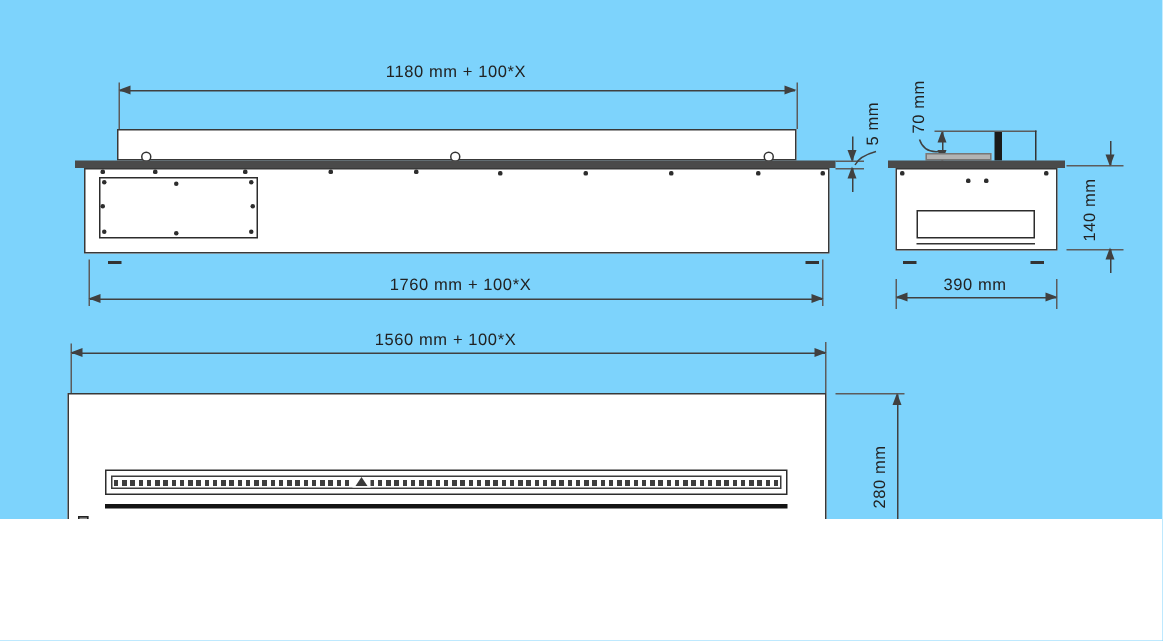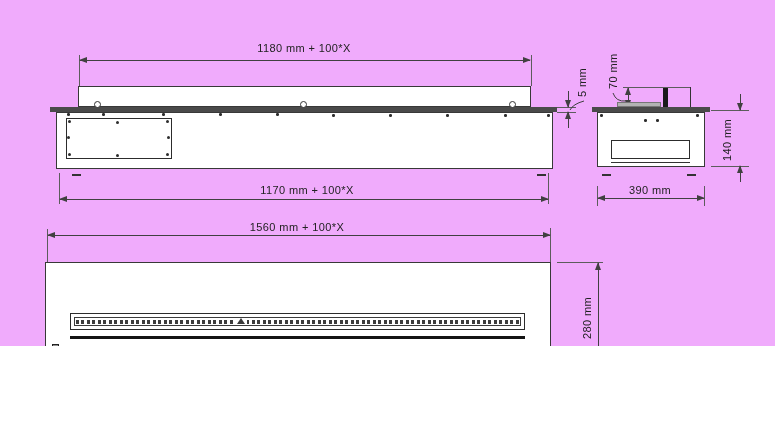--- a/index.html
+++ b/index.html
@@ -1,18 +1,18 @@
 <!DOCTYPE html>
 <html><head>
 <meta charset="utf-8">
 <style>
   * { margin:0; padding:0; box-sizing:border-box; }
   html,body { background:#ffffff; }
   .canvas {
-    position:relative; width:775px; height:346px; background:#f0abfc;
+    position:relative; width:775px; height:346px; background:#7dd3fc;
     font-family:"Liberation Sans", sans-serif; overflow:hidden;
   }
   
   .outline  { position:absolute; border:1.5px solid #383838; background:#ffffff; }
   .outline2 { position:absolute; border:1.5px solid #2c2c2c; background:#ffffff; }
   .fill     { position:absolute; background:#4a4a4a; }
   .bump { position:absolute; width:7px; height:7px; border:1px solid #333; border-radius:50%; background:#fff; z-index:1; }
   .zflange { z-index:2; }
   .dot  { position:absolute; width:3px; height:3px; border-radius:50%; background:#2d2d2d; z-index:3; }
   .dot2 { position:absolute; width:2.5px; height:2.5px; border-radius:50%; background:#2d2d2d; z-index:3; }
@@ -99,21 +99,21 @@
   <div class="dot" style="left:68px;  top:153px;"></div>
   <div class="dot" style="left:116px; top:154px;"></div>
   <div class="dot" style="left:166px; top:153px;"></div>
 
   <div class="dash" style="left:72px;  top:174px; width:9px;"></div>
   <div class="dash" style="left:537px; top:174px; width:9px;"></div>
 
   <div class="ext-v" style="left:59px;  top:173px; height:31px;"></div>
   <div class="ext-v" style="left:548px; top:173px; height:31px;"></div>
   <div class="dim-h" style="left:60px; top:199px; width:488px;"></div>
-  <div class="lbl" style="left:237px; top:184px; width:140px;">1170 mm + 100*X</div>
+  <div class="lbl" style="left:237px; top:184px; width:140px;">1760 mm + 100*X</div>
 
   <div class="ext-h" style="left:557px; top:107px; width:19px;"></div>
   <div class="ext-h" style="left:557px; top:112px; width:19px;"></div>
   <div class="arr-down" style="left:568px; top:91px;  height:16px;"></div>
   <div class="arr-up" style="left:568px; top:112px; height:16px;"></div>
   <div class="vlbl" style="left:576px; top:60px; height:44px;">5 mm</div>
 
   <div class="vlbl" style="left:607px; top:48px; height:46px;">70 mm</div>
   <div class="dim-v" style="left:628px; top:88px; height:19px;"></div>
   <div class="ext-h" style="left:623px; top:87px; width:68px;"></div>

